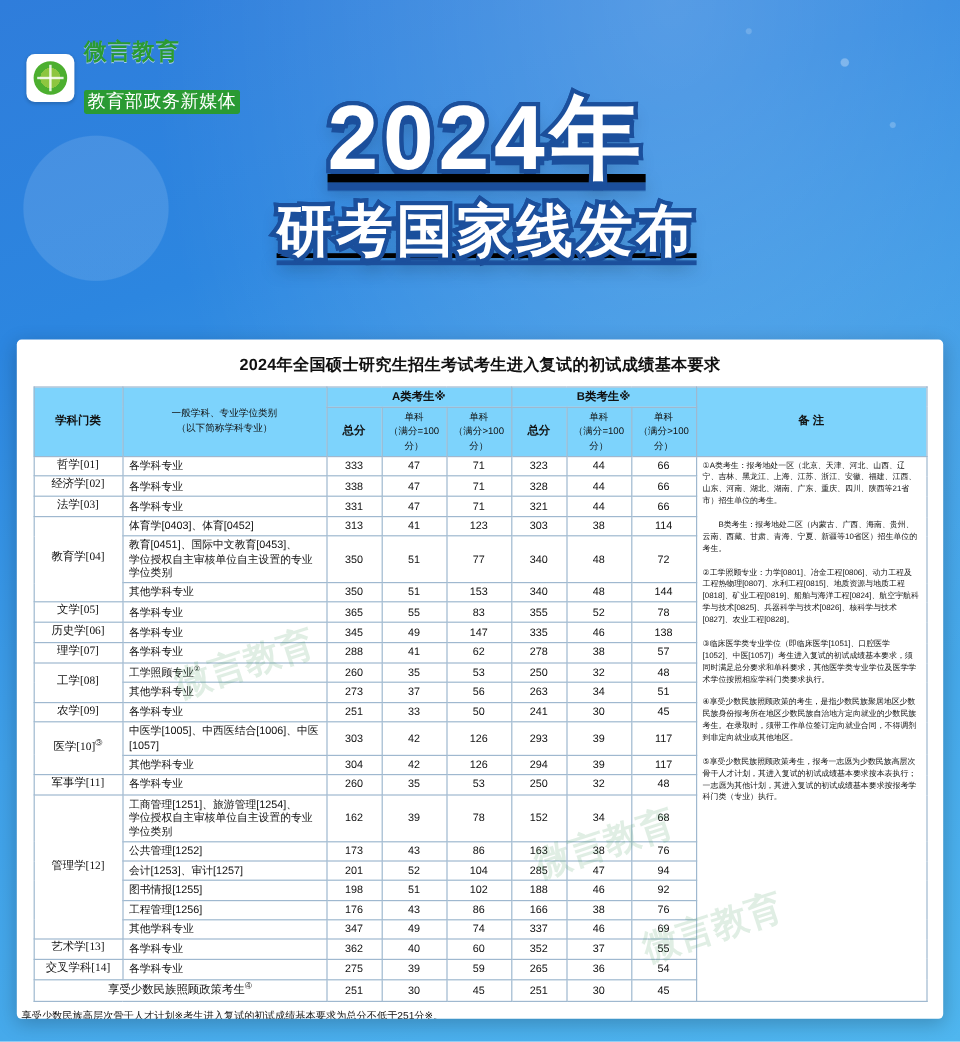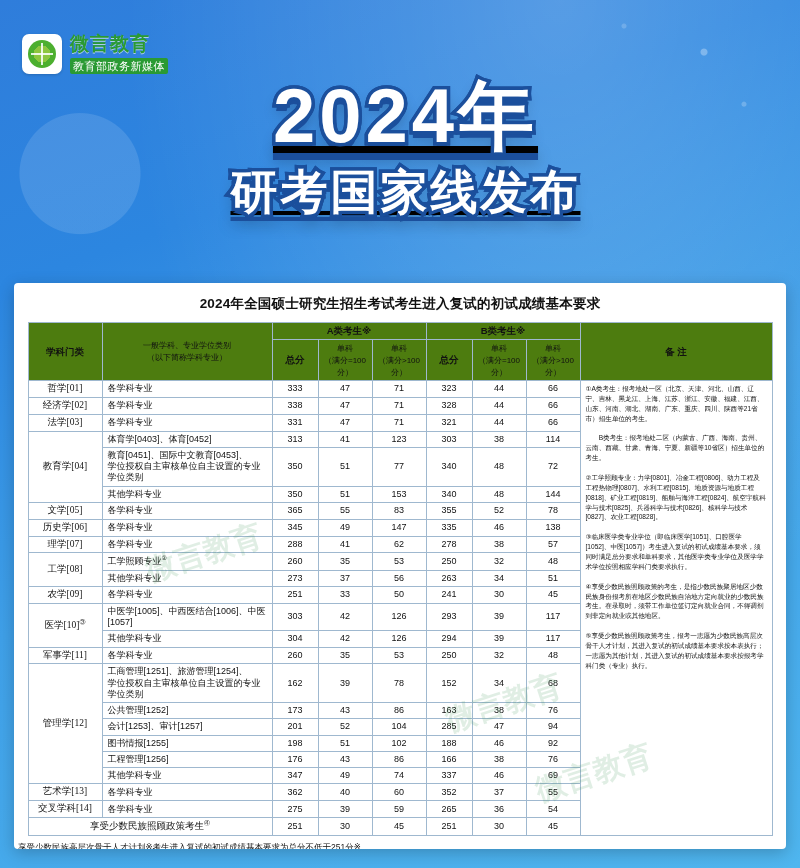--- a/index.html
+++ b/index.html
@@ -24,22 +24,22 @@
   .logo-sun{width:28px;height:28px;border-radius:50%;
     background:radial-gradient(circle at 50% 50%, #8dc63f 0 42%, #4caf2f 43% 100%);
     position:relative;}
   .logo-sun:before{content:"";position:absolute;left:50%;top:3px;width:2px;height:22px;
     background:#fff;transform:translateX(-50%);opacity:.85;}
   .logo-sun:after{content:"";position:absolute;top:50%;left:3px;height:2px;width:22px;
     background:#fff;transform:translateY(-50%);opacity:.85;}
   .logo-txt{display:flex;flex-direction:column;line-height:1.1;}
   .logo-title{color:#2a9a33;font-size:19px;font-weight:bold;letter-spacing:1px;
      text-shadow:0 1px 0 rgba(255,255,255,.6);}
-  .logo-sub{color:#ffffff;font-size:11px;background:#2a9a33;padding:2px 3px;border-radius:2px;
-     letter-spacing:.5px;margin-top:3px;}
+  .logo-sub{color:#ffffff;font-size:15px;background:#2a9a33;padding:2px 3px;border-radius:2px;
+     letter-spacing:.5px;margin-top:20px;}
   
   .hero{position:absolute;top:78px;left:11px;right:0;text-align:center;text-decoration:underline;}
   .hero-year{
     font-size:76px;font-weight:bold;letter-spacing:4px;color:#ffffff;
     -webkit-text-stroke:7px #1b4f9c;paint-order:stroke fill;
     text-shadow:0 7px 0 #1b4f9c, 0 9px 14px rgba(0,0,0,.25);
     line-height:1;margin:0;
   }
   .hero-line2{
     margin-top:14px;font-size:47px;font-weight:bold;letter-spacing:3px;color:#ffffff;
@@ -49,21 +49,21 @@
   }
   
   .card{position:absolute;left:14px;top:283px;width:772px;height:566px;background:#fff;
     border-radius:4px;box-shadow:0 4px 16px rgba(0,0,0,.22);overflow:hidden;}
   .card-title{text-align:center;font-size:13.5px;font-weight:bold;color:#111;
     padding:12px 0 9px;letter-spacing:.2px;}
   table{border-collapse:collapse;width:744px;margin:0 auto;table-layout:fixed;
     font-size:9px;color:#111;}
   th,td{border:1px solid #9fb8cf;padding:2px 3px;text-align:center;vertical-align:middle;
     line-height:1.25;}
-  thead th{background:#4d7c0f;font-weight:bold;font-size:9.5px;}
+  thead th{background:#7dd3fc;font-weight:bold;font-size:9.5px;}
   .sub{font-size:8px;font-weight:normal;}
   td.l{text-align:left;padding-left:5px;}
   td.c-disc{font-size:9.5px;font-family:Liberation Serif, serif;}
   td.remark{text-align:left;font-size:6.6px;line-height:1.5;padding:3px 5px;vertical-align:top;}
   .footnote{font-size:8.5px;color:#111;padding:6px 4px 0;}
   sup{font-size:6px;}
   .wm{position:absolute;pointer-events:none;color:rgba(60,150,90,.16);
     font-size:30px;font-weight:bold;transform:rotate(-18deg);white-space:nowrap;}
 </style>
 </head>

